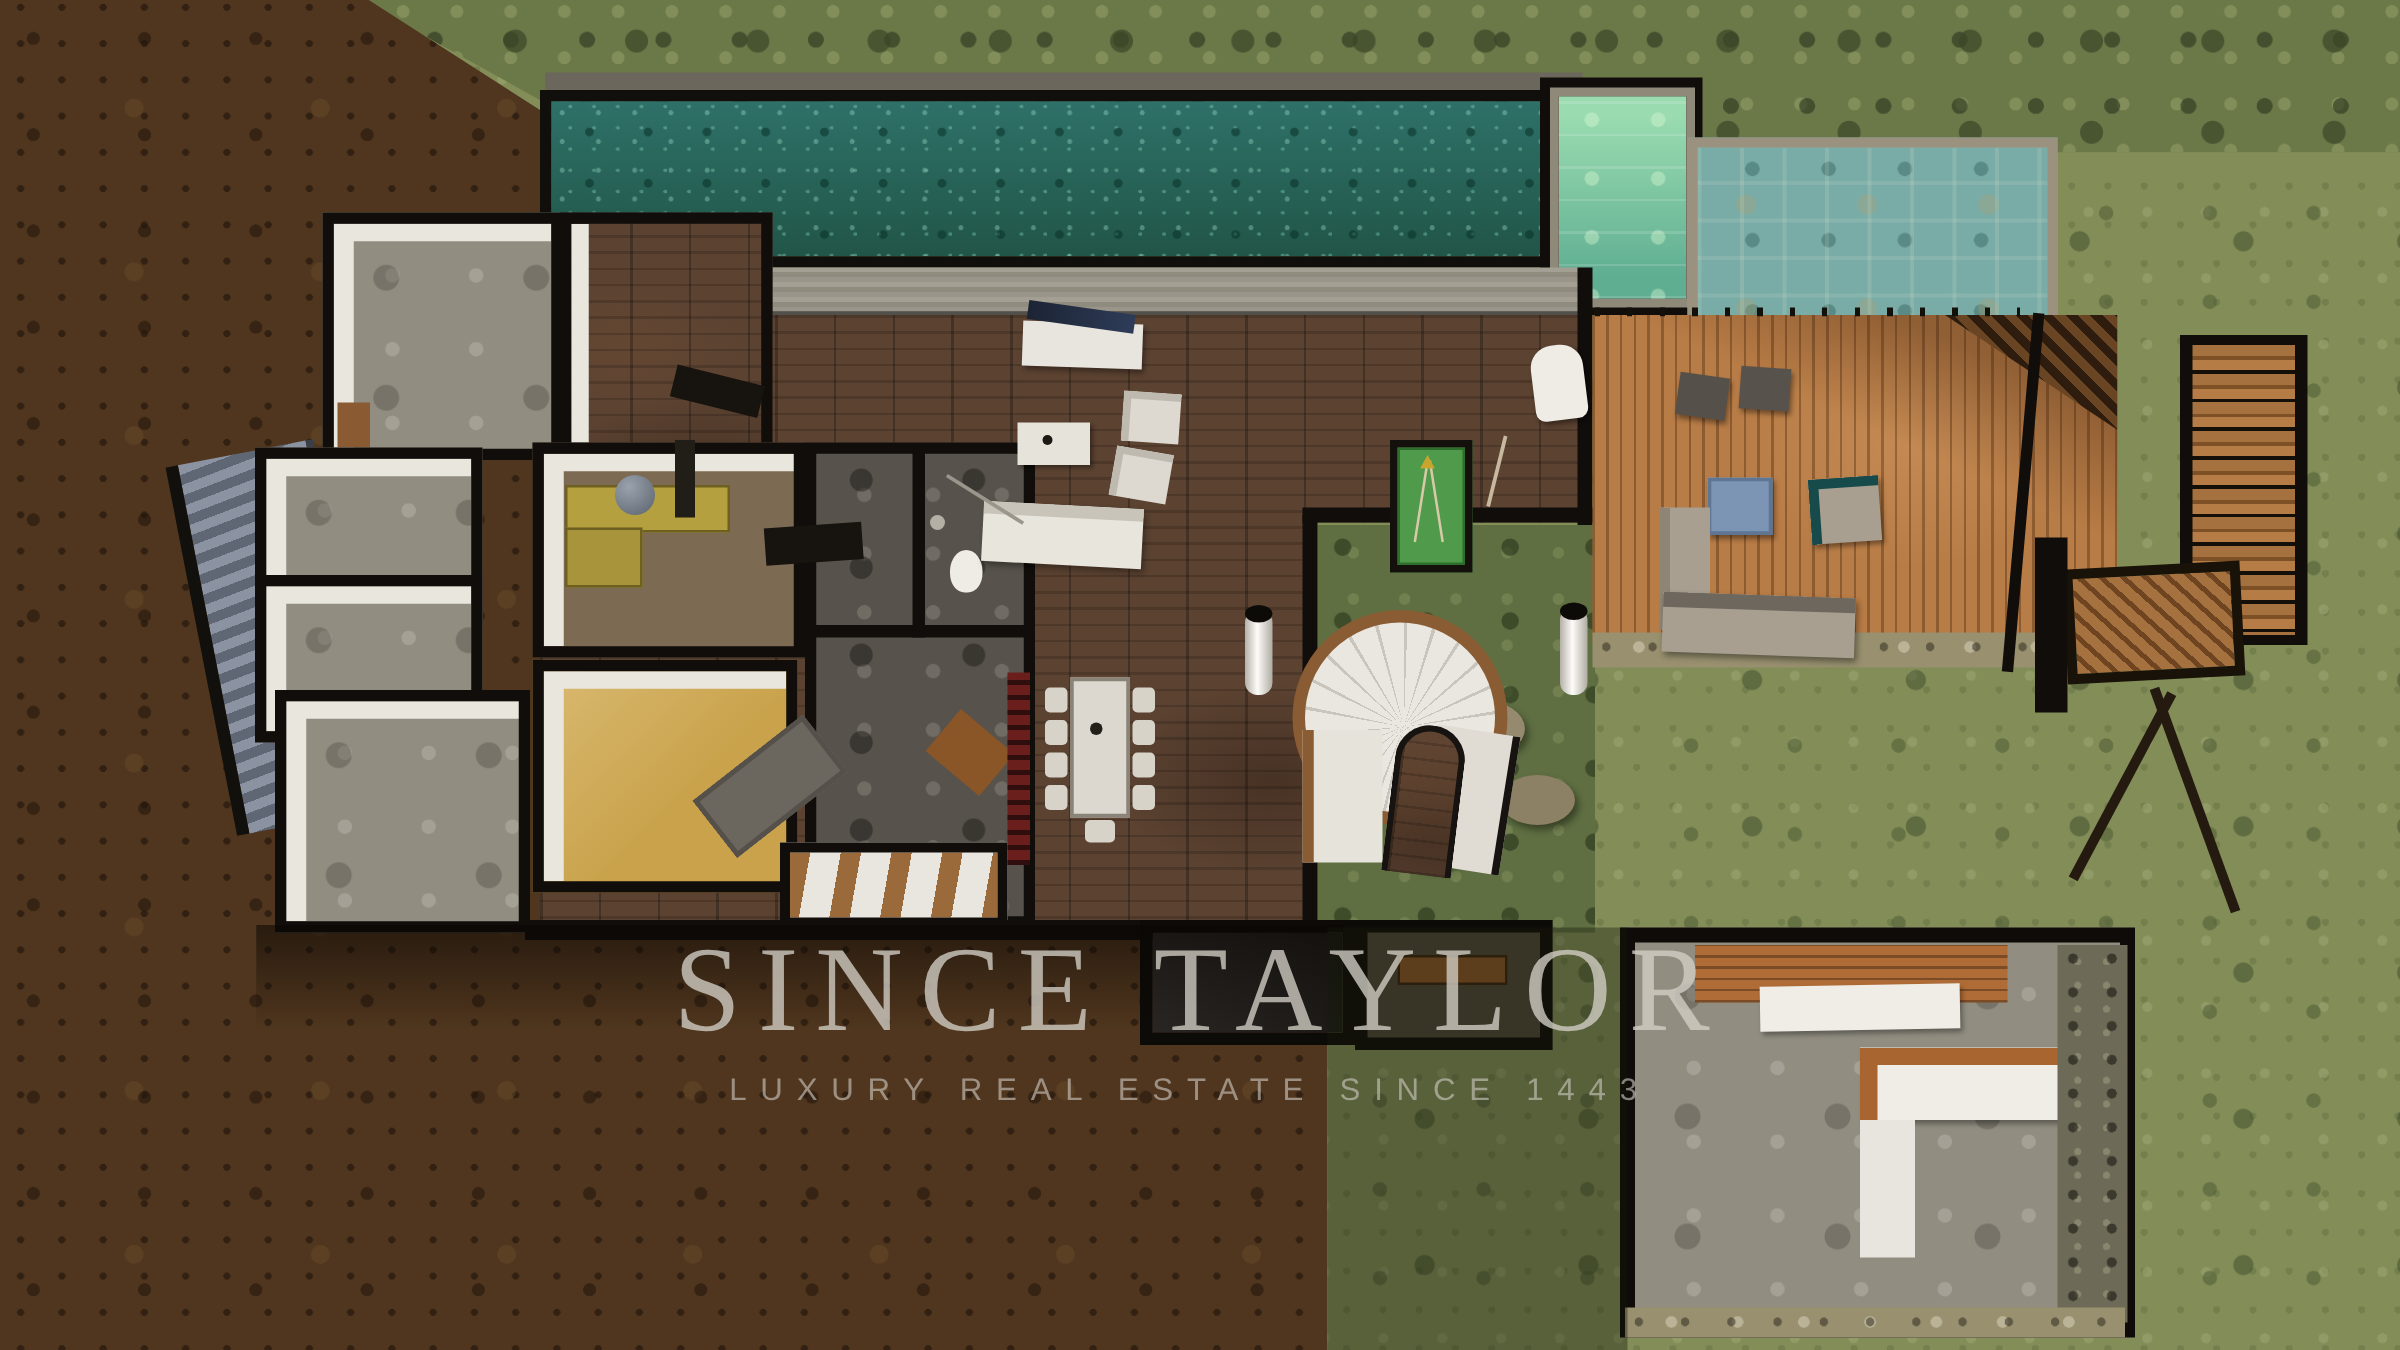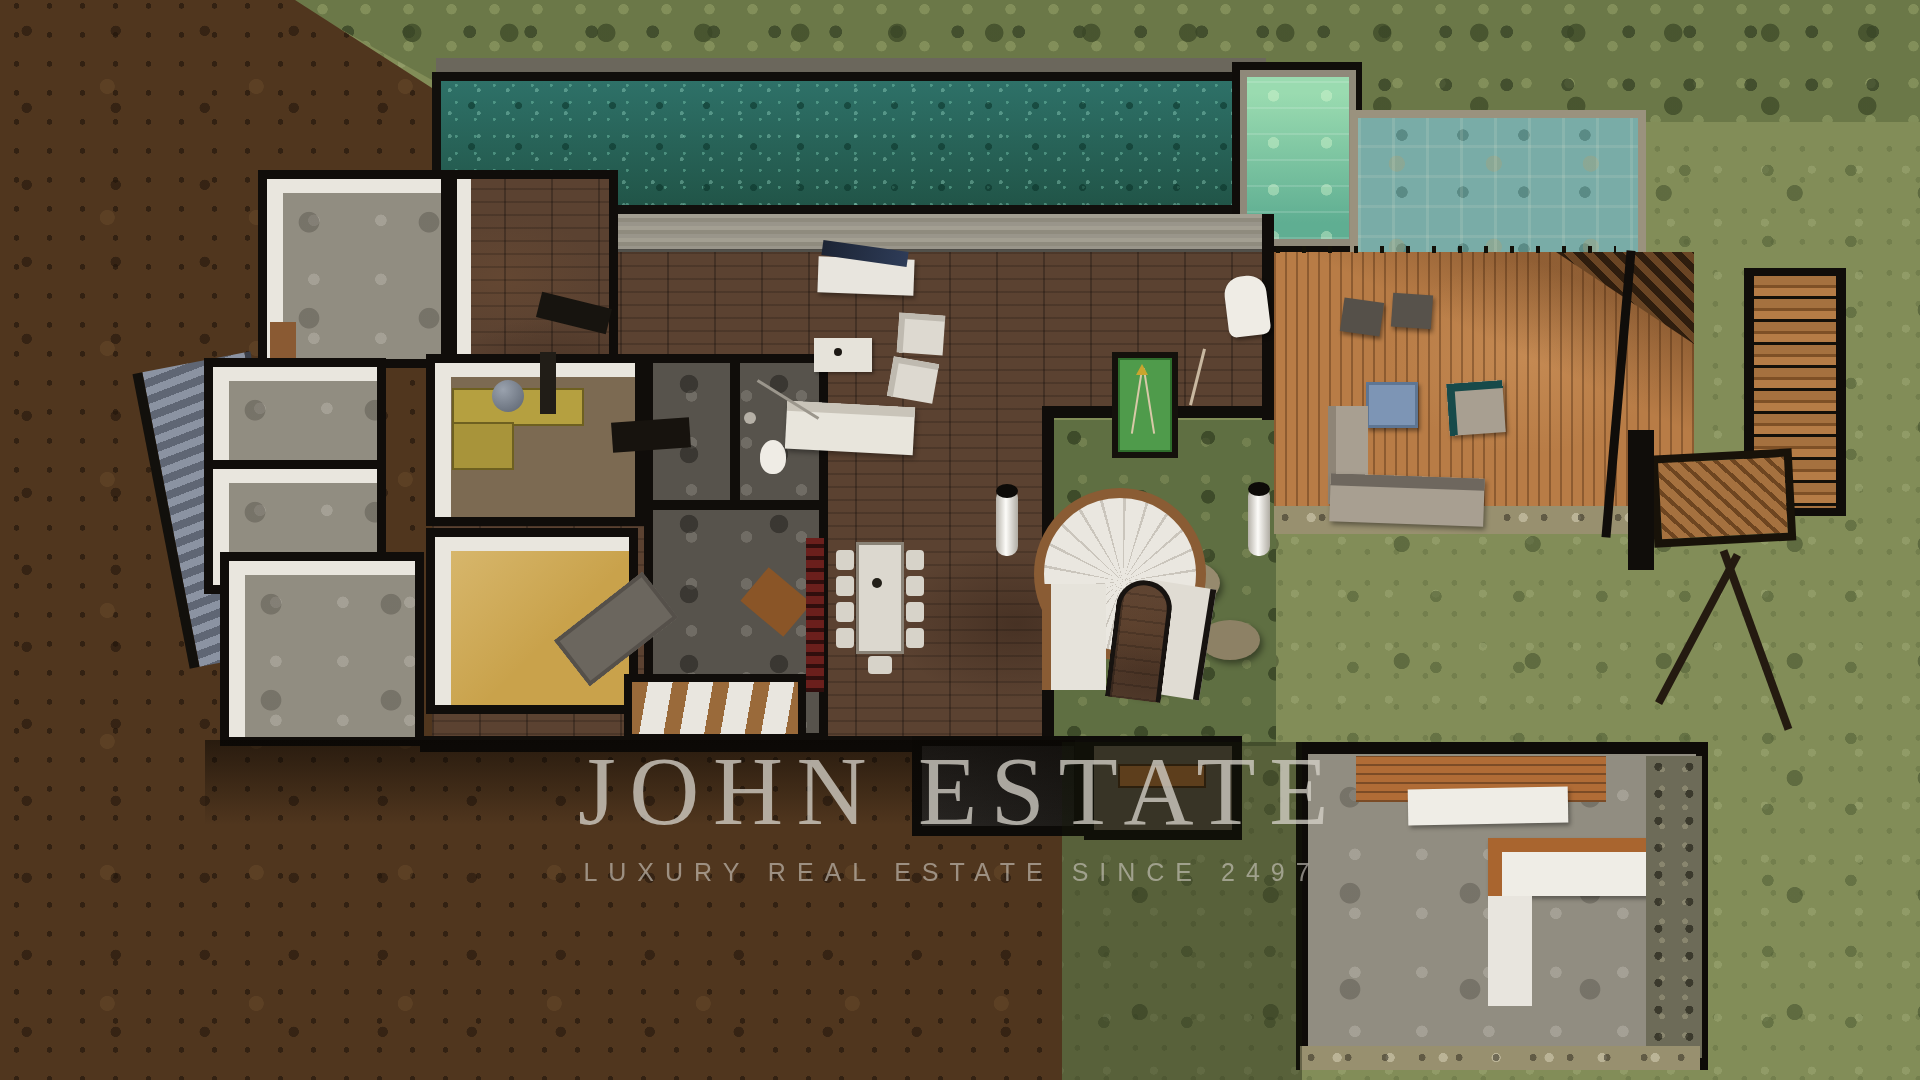--- a/index.html
+++ b/index.html
@@ -203,16 +203,16 @@
   <div class="abs wall" style="left:1744px;top:268px;width:102px;height:248px;"></div>
   <div class="abs" style="left:1754px;top:276px;width:82px;height:232px;background:repeating-linear-gradient(180deg,#a5713f 0 9px,#7e5026 9px 12px,#b57c46 12px 20px,#141009 20px 23px);"></div>
   <div class="abs" style="left:1652px;top:452px;width:142px;height:92px;background:repeating-linear-gradient(45deg,#a5713f 0 8px,#6e4520 8px 12px);border:8px solid #181209;box-sizing:border-box;transform:rotate(-3deg);"></div>
   <div class="abs wall" style="left:1628px;top:430px;width:26px;height:140px;"></div>
   <div class="abs" style="left:1694px;top:545px;width:8px;height:168px;background:#241a10;transform:rotate(28deg);"></div>
   <div class="abs" style="left:1752px;top:545px;width:8px;height:190px;background:#241a10;transform:rotate(-20deg);"></div>
 
   <div class="abs house-shadow"></div>
   <div class="abs dark-veg"></div>
 
-  <div class="abs wm-title" style="left:960px;top:736px;transform:translateX(-50%);">JOHN ESTATE</div>
-  <div class="abs wm-sub" style="left:952px;top:858px;transform:translateX(-50%);">LUXURY REAL ESTATE SINCE 2497</div>
+  <div class="abs wm-title" style="left:960px;top:736px;transform:translateX(-50%);">SINCE TAYLOR</div>
+  <div class="abs wm-sub" style="left:952px;top:858px;transform:translateX(-50%);">LUXURY REAL ESTATE SINCE 1443</div>
 
 </div>
 
 </body></html>

